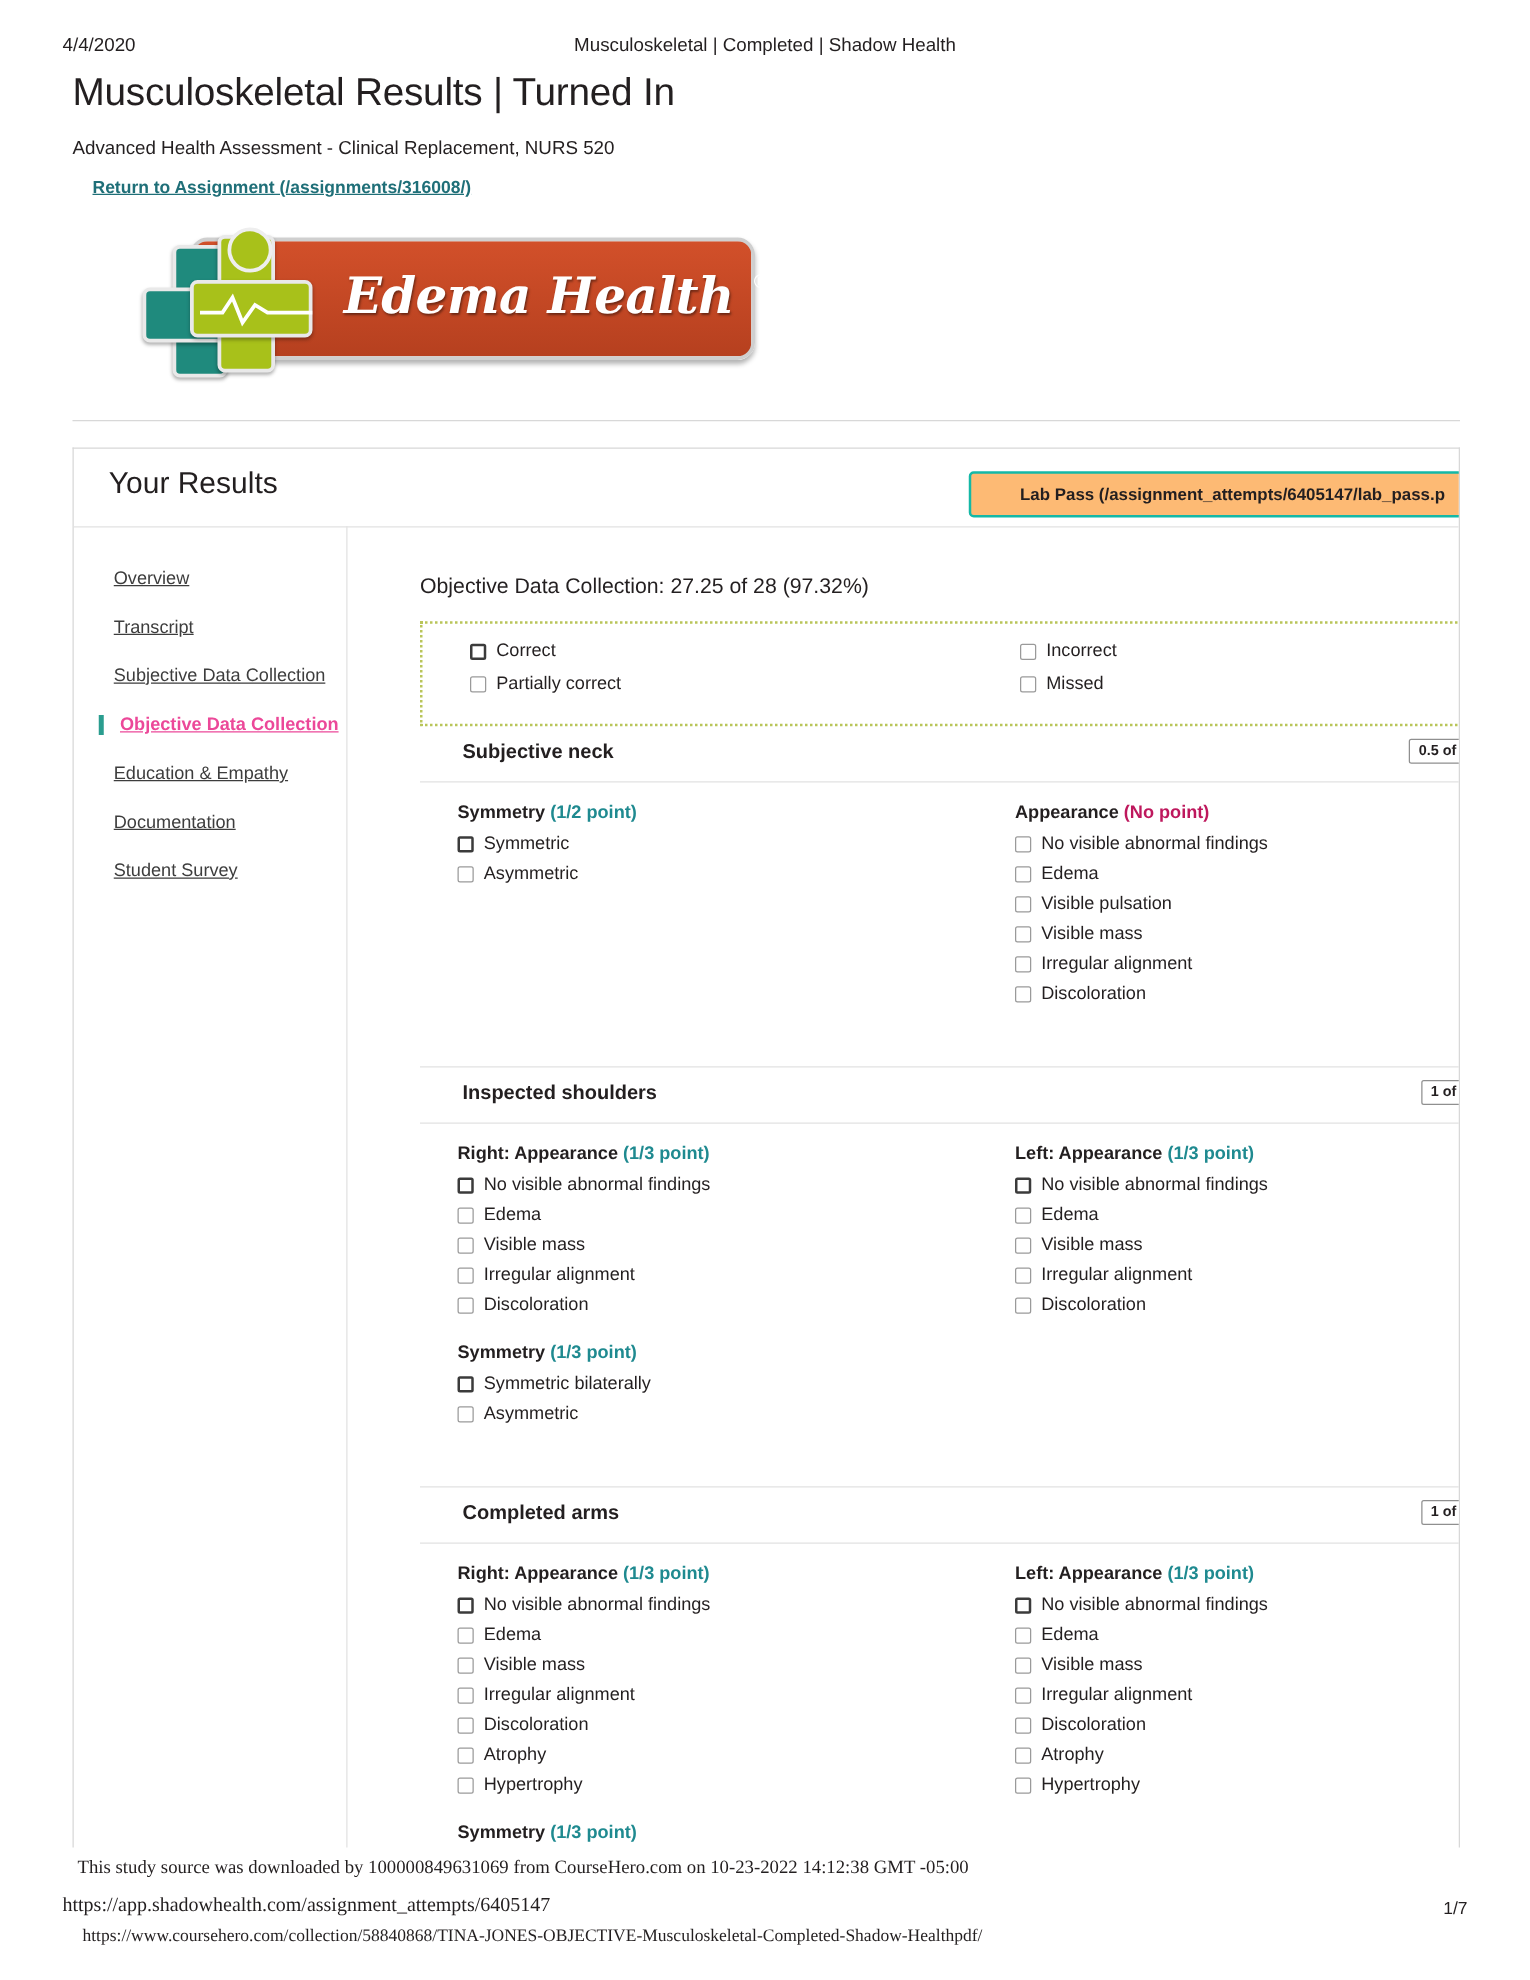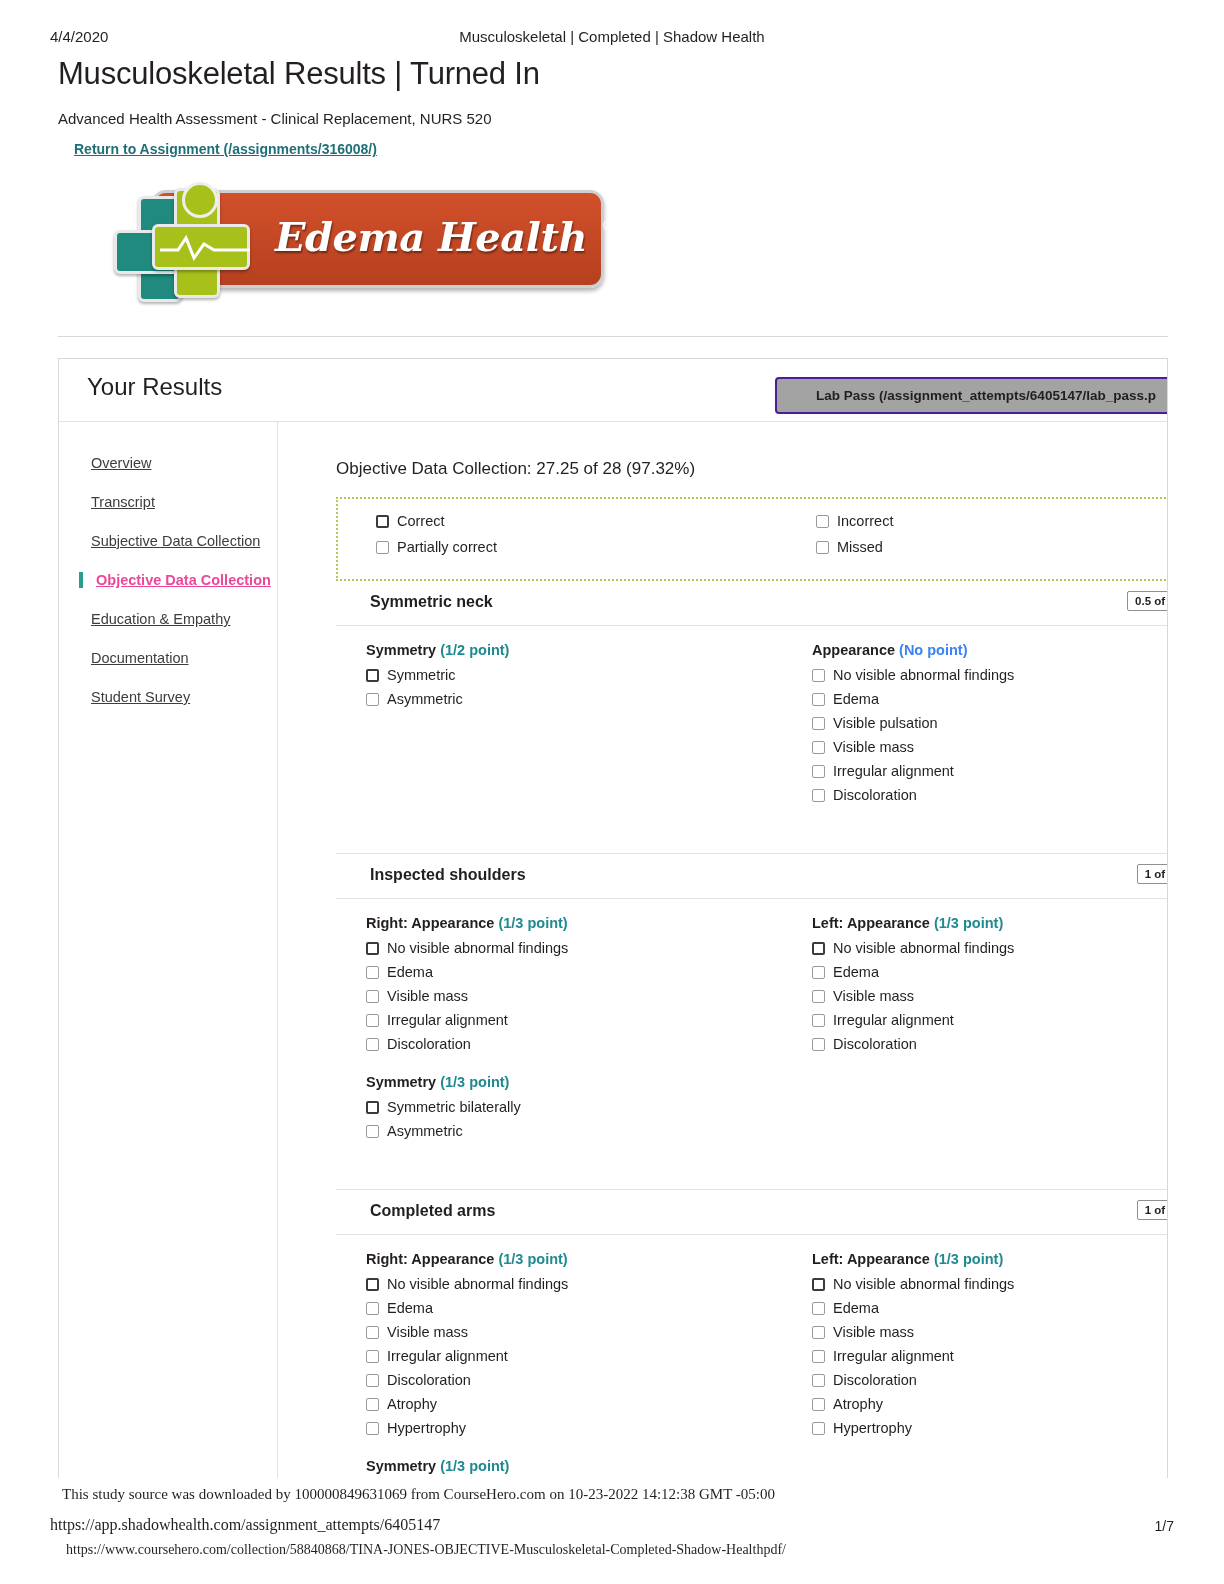--- a/index.html
+++ b/index.html
@@ -172,28 +172,28 @@
     top: 14px;
     font-size: 24px;
     font-weight: 400;
   }
   .lab-pass-btn {
     position: absolute;
     right: -30px;
     top: 18px;
     min-width: 390px;
     padding: 9px 14px;
-    border: 2px solid #4c1d95;
+    border: 2px solid #14b8a6;
     border-radius: 4px;
     font-size: 13.5px;
     font-weight: bold;
     color: #231f20;
     text-align: center;
     white-space: nowrap;
-    background: #a3a3a3;
+    background: #fdba74;
   }
   
   .sidebar {
     position: absolute;
     left: 0;
     top: 62px;
     width: 200px;
     padding: 34px 0 0 28px;
     box-sizing: border-box;
   }
@@ -308,21 +308,21 @@
   .group-title {
     font-size: 14.5px;
     font-weight: bold;
     margin-bottom: 9px;
   }
   .group-title .pts {
     color: #1f8a90;
     font-weight: bold;
   }
   .group-title .pts.none {
-    color: #3b82f6;
+    color: #be185d;
   }
   .opt {
     display: flex;
     align-items: center;
     font-size: 14.5px;
     margin-bottom: 8px;
     white-space: nowrap;
   }
   .group + .group { margin-top: 22px; }
   
@@ -430,21 +430,21 @@
           <div class="legend-row">
             <span class="cb"></span>
             <span>Missed</span>
           </div>
         </div>
       </div>
 
       <div id="sections-root">
           <div class="section">
             <div class="section-head">
-              <div class="section-name">Symmetric neck</div>
+              <div class="section-name">Subjective neck</div>
               <div class="points-badge">0.5 of 1 point</div>
             </div>
             <div class="cols" style="height: 193px;">
               <div class="col left">
                 <div class="group">
                   <div class="group-title"><span>Symmetry </span><span class="pts">(1/2 point)</span></div>
                   <div class="opt">
                     <span class="cb bold"></span>
                     <span>Symmetric</span>
                   </div>

